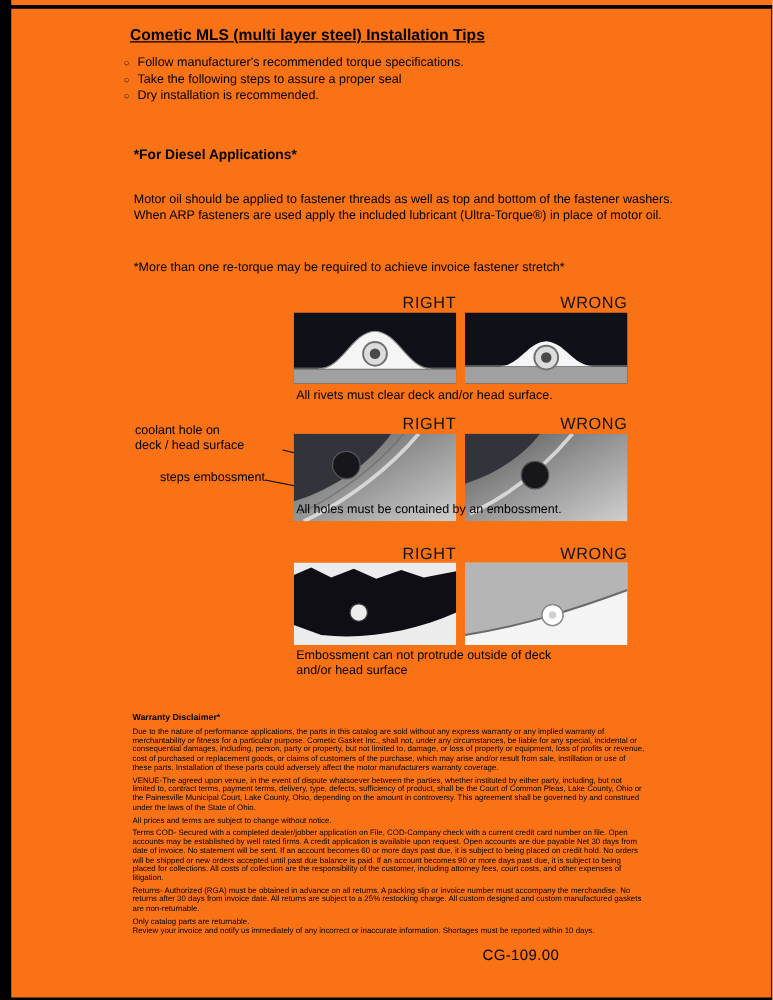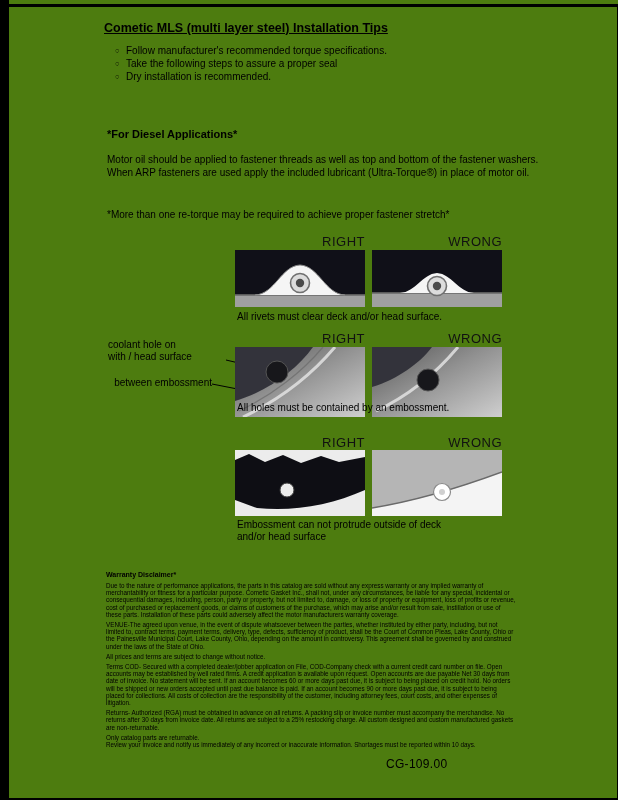--- a/index.html
+++ b/index.html
@@ -1,35 +1,35 @@
 <!DOCTYPE html>
 <html><head>
 <meta charset="utf-8">
 <style>
   * { margin:0; padding:0; box-sizing:border-box; }
   html,body { width:618px; height:800px; }
   body { font-family:"Liberation Sans","DejaVu Sans",sans-serif; background:#fff; color:#000; position:relative; }
-  .page { position:absolute; inset:0; background:#4d7c0f; overflow:hidden; }
+  .page { position:absolute; inset:0; background:#f97316; overflow:hidden; }
 
   
   .frame-left   { position:absolute; left:0; top:0; width:9px; height:800px; background:#000; }
   .frame-top    { position:absolute; left:0; top:4px; width:618px; height:3px; background:#000; }
   .frame-right  { position:absolute; right:0; top:4px; width:1px; height:796px; background:#000; }
   .frame-bottom { position:absolute; left:0; top:798px; width:618px; height:2px; background:#000; }
 
   .title { position:absolute; left:104px; top:21px; font-size:12.5px; font-weight:bold; text-decoration:underline; }
 
-  .tips { position:absolute; left:115px; top:44px; width:480px; font-size:10px; line-height:13px; }
+  .tips { position:absolute; left:99px; top:44px; width:480px; font-size:10px; line-height:13px; }
   .tip { position:relative; padding-left:11px; }
   .tip::before { content:"○"; position:absolute; left:0; top:0; font-size:7.5px; line-height:13px; }
   .subtips { margin-left:18px; }
   .subtip { position:relative; padding-left:11px; }
   .subtip::before { content:"●"; position:absolute; left:0; top:0; font-size:6.5px; line-height:13px; }
 
-  .diesel-heading { position:absolute; left:107px; top:128px; font-size:11px; font-weight:bold; }
+  .diesel-heading { position:absolute; left:107px; top:118px; font-size:11px; font-weight:bold; }
   .diesel-p1 { position:absolute; left:107px; top:153px; width:436px; font-size:10px; line-height:13px; }
   .diesel-p2 { position:absolute; left:107px; top:169px; width:436px; font-size:10px; line-height:13px; }
   .diesel-note { position:absolute; left:107px; top:209px; width:470px; font-size:10px; }
 
   .dg-header { position:absolute; width:130px; text-align:right; font-size:13px; letter-spacing:0.5px; color:#111; }
   .h1r { left:235px; top:234px; } .h1w { left:372px; top:234px; }
   .h2r { left:235px; top:331px; } .h2w { left:372px; top:331px; }
   .h3r { left:235px; top:435px; } .h3w { left:372px; top:435px; }
 
   .dg-img { position:absolute; width:130px; }
@@ -67,21 +67,21 @@
   <div class="title">Cometic MLS (multi layer steel) Installation Tips</div>
 
   <div class="tips">
     <div class="tip"><span>Follow manufacturer's recommended torque specifications.</span></div>
     <div class="tip"><span>Take the following steps to assure a proper seal</span></div>
     <div class="tip"><span>Dry installation is recommended.</span></div>
   </div>
 
   <div class="diesel-heading">*For Diesel Applications*</div>
   <div class="diesel-p1">Motor oil should be applied to fastener threads as well as top and bottom of the fastener washers. When ARP fasteners are used apply the included lubricant (Ultra-Torque®) in place of motor oil.</div>
-  <div class="diesel-note">*More than one re-torque may be required to achieve proper fastener stretch*</div>
+  <div class="diesel-note">*More than one re-torque may be required to achieve invoice fastener stretch*</div>
 
   <div class="dg-header h1r">RIGHT</div>
   <div class="dg-header h1w">WRONG</div>
 
   <div class="dg-img i1r">
     <svg width="130" height="57" viewBox="0 0 130 57">
       <rect width="130" height="57" fill="#101018"></rect>
       <rect x="0" y="45" width="130" height="12" fill="#a0a0a0"></rect>
       <rect x="0" y="44" width="130" height="1.6" fill="#5a5a5a"></rect>
       <path d="M20,45 C40,44 46,16 65,15 C84,16 90,44 110,45 Z" fill="#f5f5f5"></path>
@@ -100,23 +100,23 @@
       <circle cx="65" cy="36" r="4.2" fill="#4a4a4a"></circle>
     </svg>
   </div>
   <div class="dg-caption c1">All rivets must clear deck and/or head surface.</div>
 
   <div class="dg-header h2r">RIGHT</div>
   <div class="dg-header h2w">WRONG</div>
 
   <div class="coolant-label">
     <span>coolant hole on</span><br>
-    <span>with / head surface</span>
+    <span>deck / head surface</span>
   </div>
-  <div class="emboss-label">between embossment</div>
+  <div class="emboss-label">steps embossment</div>
   <svg class="arrow-svg" width="80" height="60">
     <line x1="16" y1="10" x2="67" y2="22" stroke="#000" stroke-width="1"></line>
     <line x1="2" y1="34" x2="58" y2="45" stroke="#000" stroke-width="1"></line>
   </svg>
 
   <div class="dg-img i2r">
     <svg width="130" height="70" viewBox="0 0 130 70">
       <defs>
         <linearGradient id="gradA" x1="0" y1="0" x2="1" y2="1">
           <stop offset="0" stop-color="#555555"></stop>

